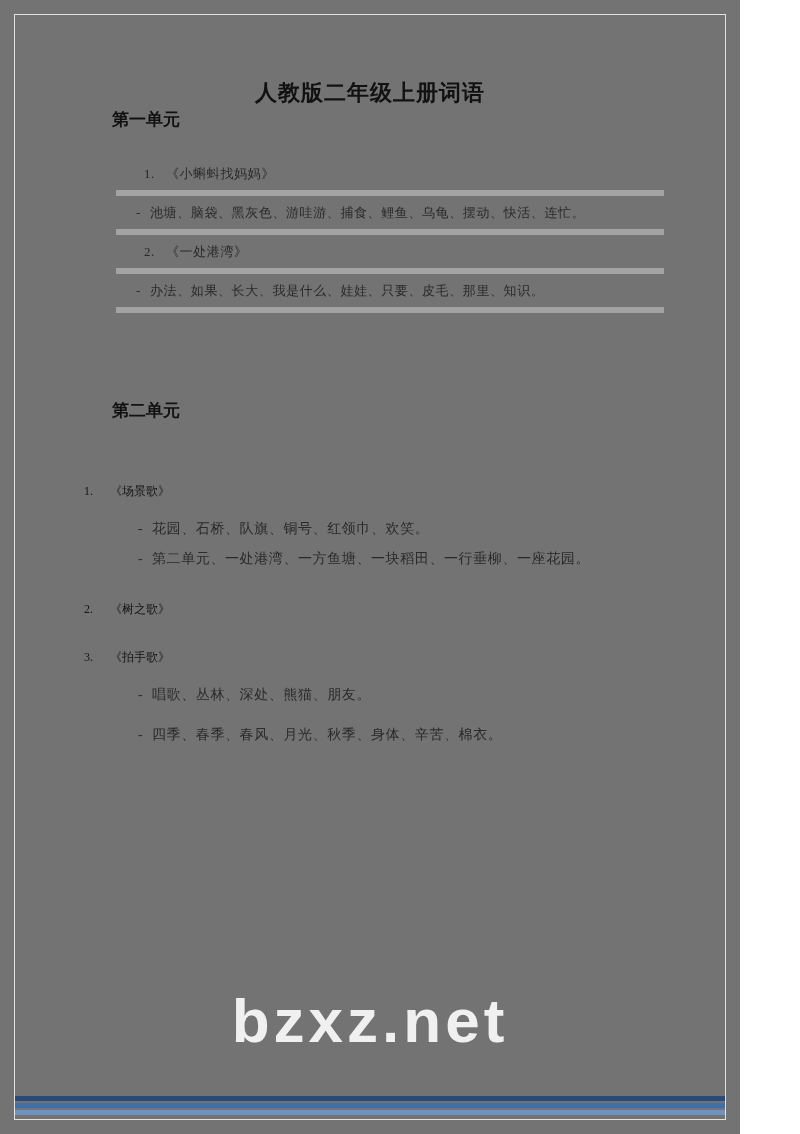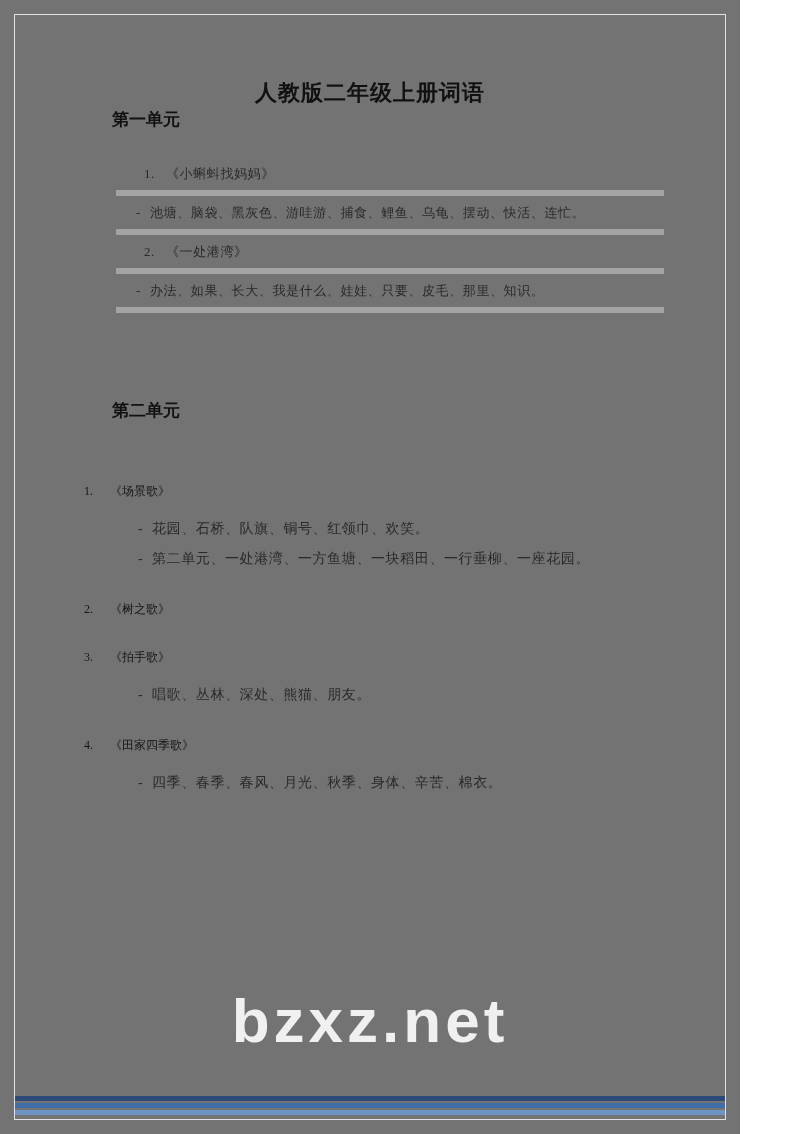--- a/index.html
+++ b/index.html
@@ -170,23 +170,20 @@
         <span class="u2-num">2.</span><span>《树之歌》</span>
       </div>
 
       <div class="u2-lesson">
         <span class="u2-num">3.</span><span>《拍手歌》</span>
       </div>
       <div class="u2-words">
         <span class="line"><span class="u2-dash">-</span><span>唱歌、丛林、深处、熊猫、朋友。</span></span>
       </div>
 
-      <div class="u2-lesson">
-        <span class="u2-num">4.</span><span>《田家四季歌》</span>
-      </div>
       <div class="u2-words">
         <span class="line"><span class="u2-dash">-</span><span>四季、春季、春风、月光、秋季、身体、辛苦、棉衣。</span></span>
       </div>
     </div>
   </div>
 
   <div class="watermark">bzxz.net</div>
 
   <div class="footer-bands">
     <div class="band b1"></div>

